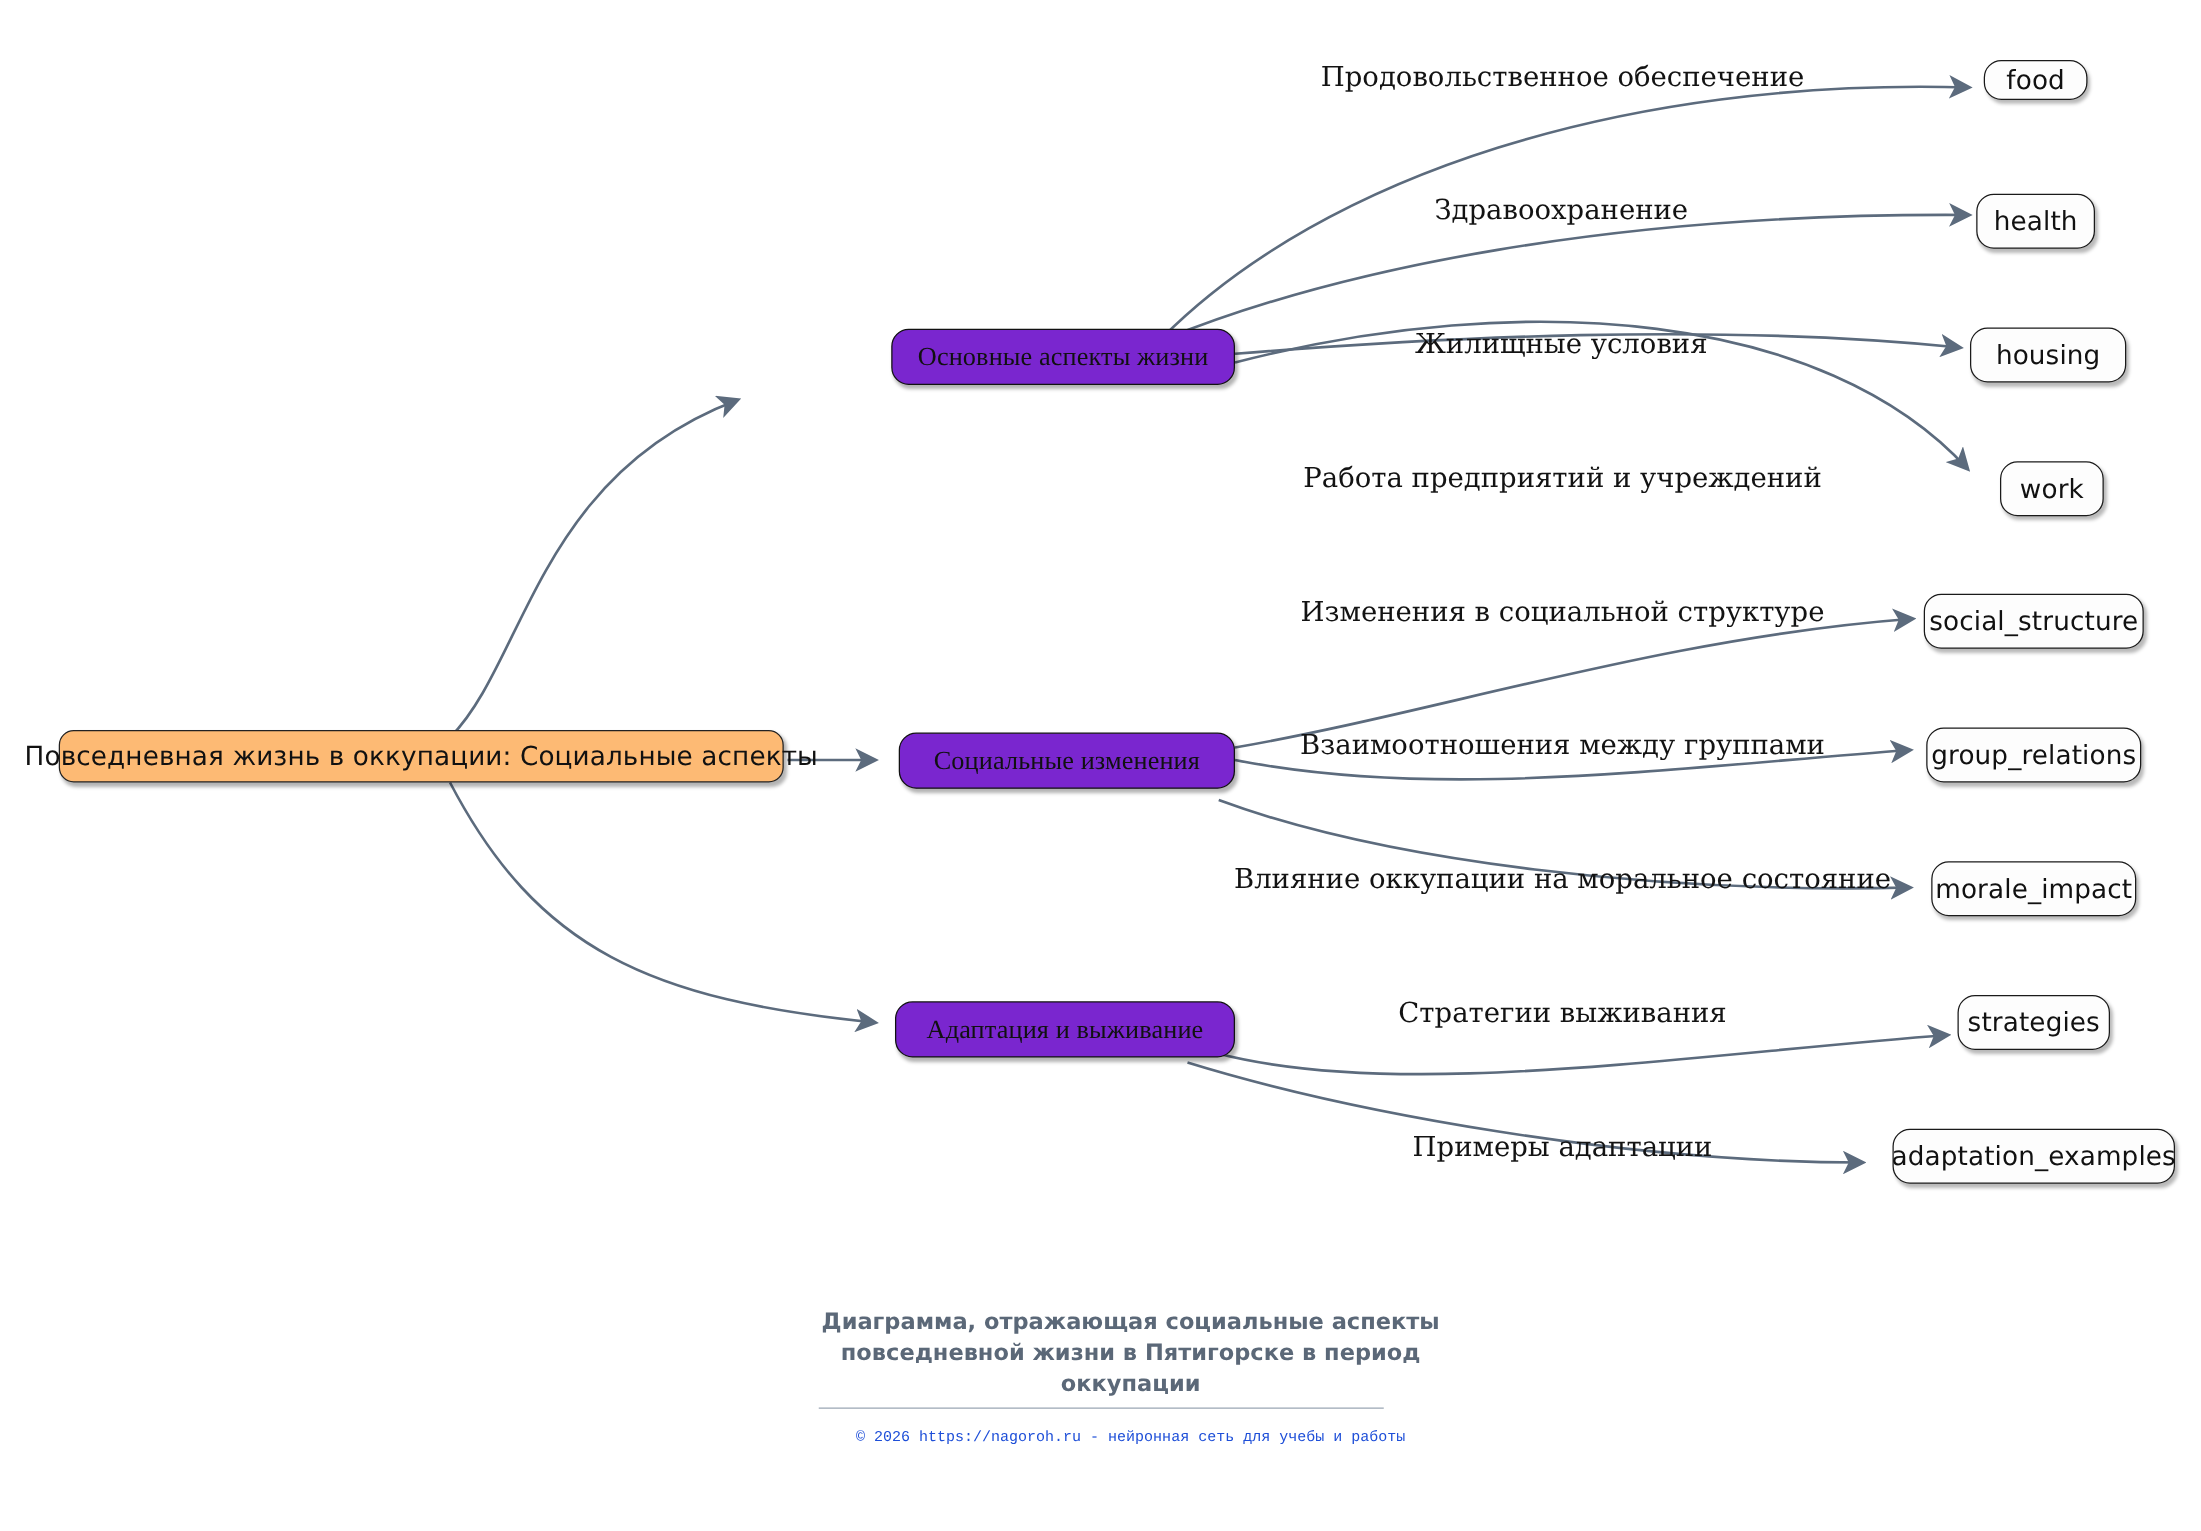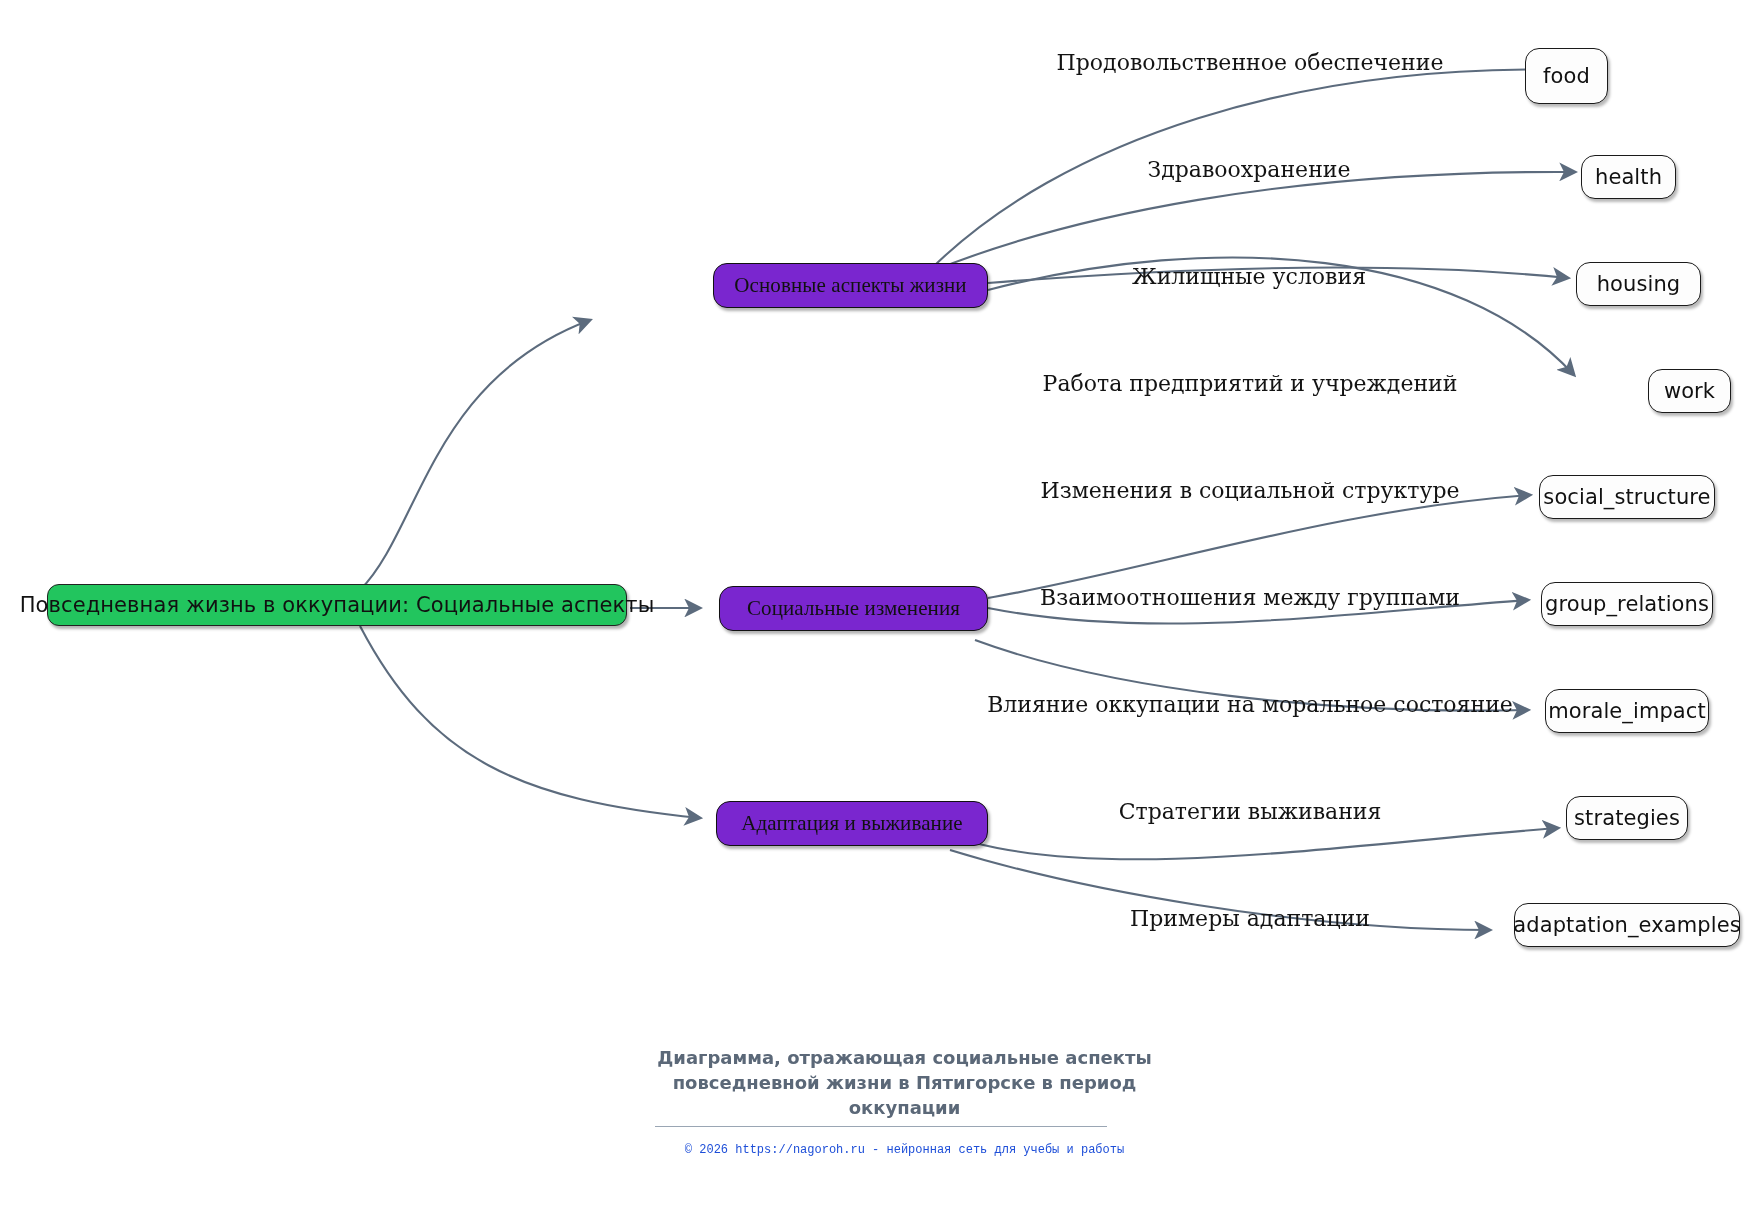--- a/index.html
+++ b/index.html
@@ -32,21 +32,21 @@
     align-items: center;
     justify-content: center;
     white-space: nowrap;
     border: 1.4px solid #1a1a1a;
     border-radius: 11px;
     color: #111111;
     font-family: "DejaVu Sans", "Liberation Sans", sans-serif;
     letter-spacing: .1px;
   }
   .node.root {
-    background: #22c55e;
+    background: #fdba74;
     border-color: #222222;
     border-radius: 12px;
     font-size: 21px;
     padding: 0 14px;
     box-shadow: 2px 3px 3px rgba(0,0,0,0.30);
   }
   .node.branch {
     background: #7a26cf;
     border-color: #111111;
     border-radius: 14px;
@@ -147,33 +147,33 @@
   </div>
 
   <div class="node branch" style="left:719px; top:586px; width:269px; height:45px;">
     <span>Социальные изменения</span>
   </div>
 
   <div class="node branch" style="left:716px; top:801px; width:272px; height:45px;">
     <span>Адаптация и выживание</span>
   </div>
 
-  <div class="node leaf" style="left:1525px; top:48px; width:83px; height:56px;align-items:center;">
+  <div class="node leaf" style="left:1587px; top:48px; width:83px; height:32px;align-items:center;">
     <span>food</span>
   </div>
 
   <div class="node leaf" style="left:1581px; top:155px; width:95px; height:44px;">
     <span>health</span>
   </div>
 
   <div class="node leaf" style="left:1576px; top:262px; width:125px; height:44px;">
     <span>housing</span>
   </div>
 
-  <div class="node leaf" style="left:1648px; top:369px; width:83px; height:44px;">
+  <div class="node leaf" style="left:1600px; top:369px; width:83px; height:44px;">
     <span>work</span>
   </div>
 
   <div class="node leaf" style="left:1539px; top:475px; width:176px; height:44px;">
     <span>social_structure</span>
   </div>
 
   <div class="node leaf" style="left:1541px; top:582px; width:172px; height:44px;">
     <span>group_relations</span>
   </div>

